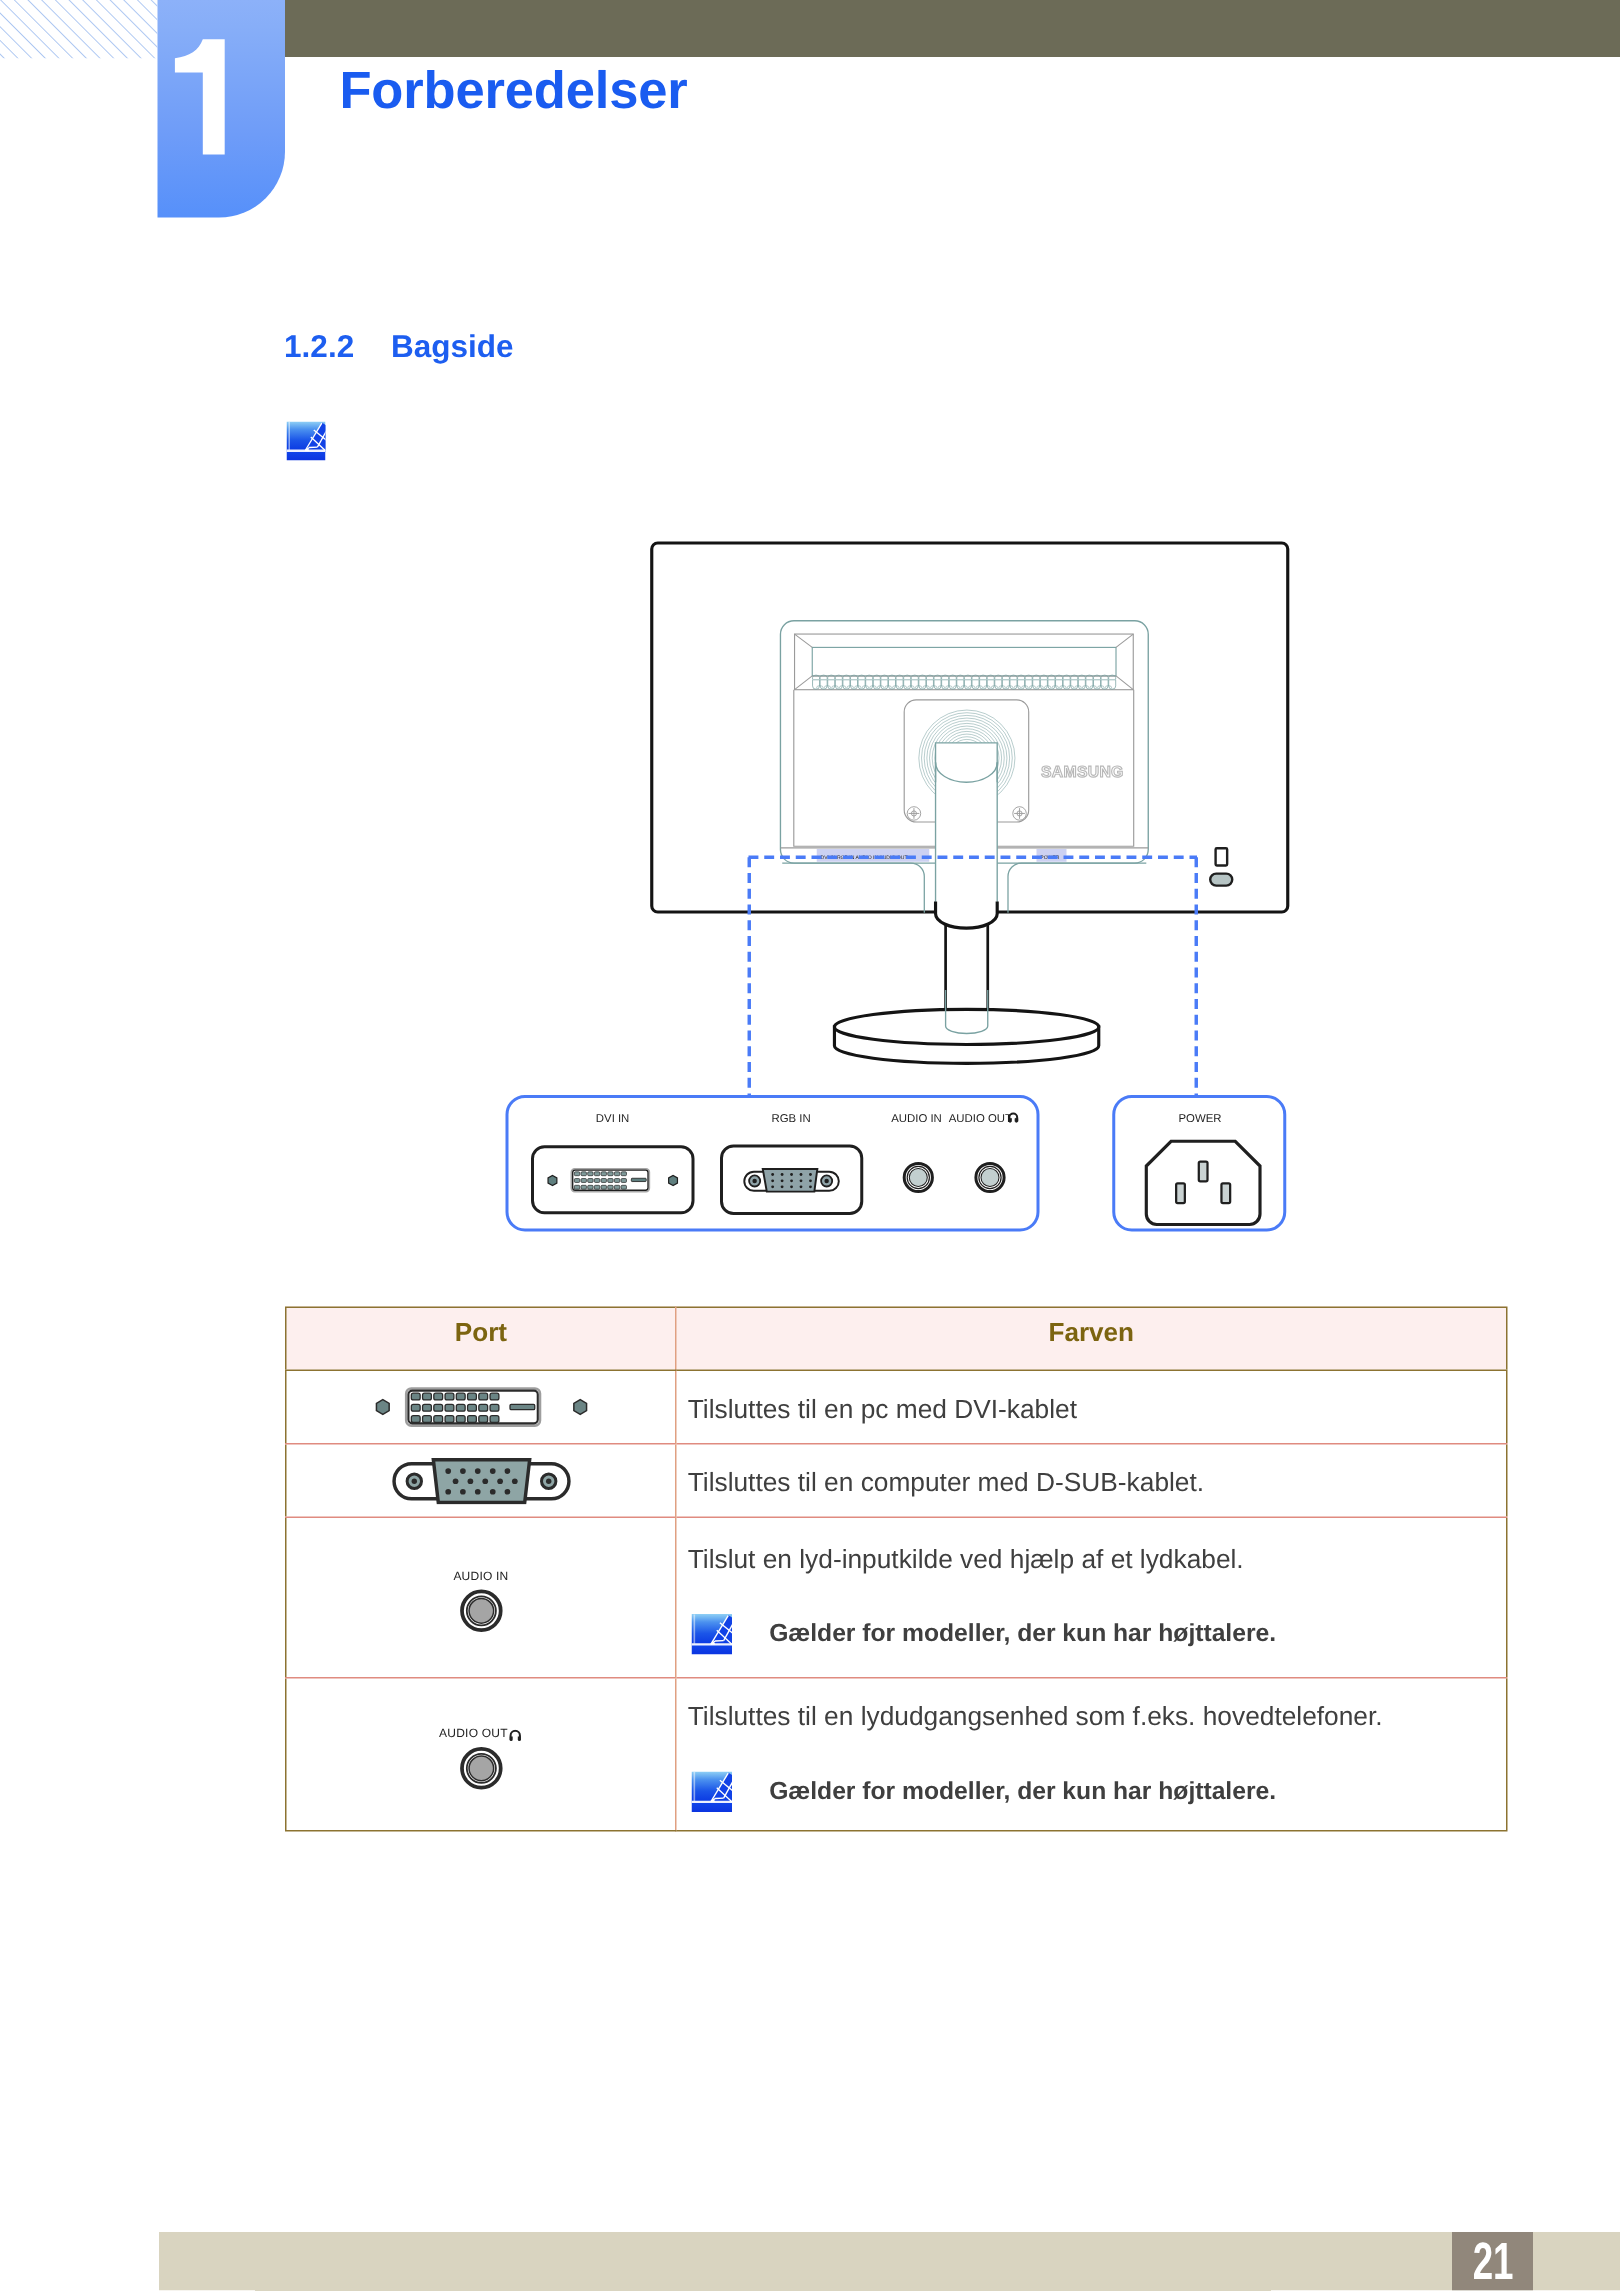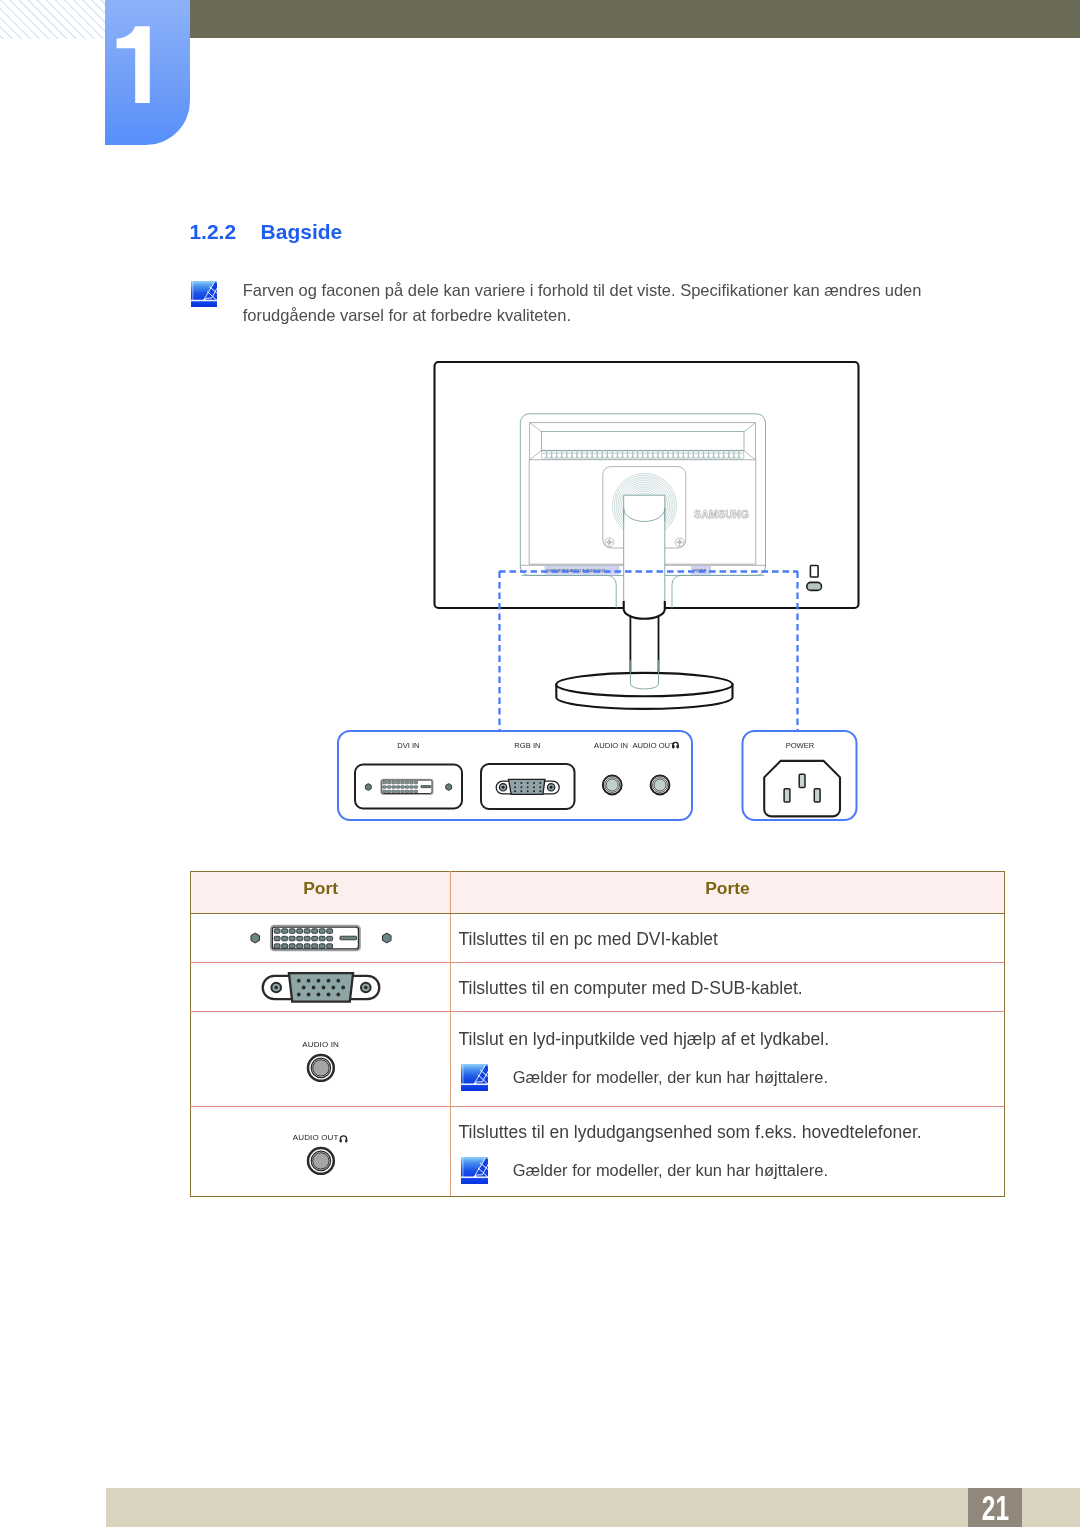--- a/index.html
+++ b/index.html
@@ -46,21 +46,21 @@
   table.ports td.icol{width:260px;text-align:center;border-right:1.2px solid #e0a081;line-height:0;}
   table.ports td.dcol{padding:3px 8px 3px 7.1px;color:#3f3f3f;font-size:17.55px;
      line-height:24.4px;vertical-align:middle;}
   table.ports tr.r1 td{padding-top:5.16px;padding-bottom:5.16px;}
   table.ports tr.r2 td{padding-top:10.30px;padding-bottom:10.30px;}
   table.ports tr.r3 td{padding-top:8.25px;padding-bottom:8.25px;}
   table.ports tr.r4 td{padding-top:15.65px;padding-bottom:15.65px;}
   table.ports tr.r5 td{padding-top:12.66px;padding-bottom:12.66px;}
   table.ports tr.r2 td.dcol,table.ports tr.r3 td.dcol{vertical-align:middle;padding-top:2px;padding-bottom:0;}
   table.ports tr.rdiv td{border-top:1.2px solid #e08b80;}
-  .sub{display:flex;align-items:center;margin-top:12px;}
+  .sub{display:flex;align-items:center;margin-top:24px;font-weight:bold;}
   .sub .ic{margin-left:2.6px;margin-right:24.7px;flex:0 0 auto;line-height:0;}
   .sub .tx{font-size:16.45px;}
   .jlabel{font-size:8px;letter-spacing:0.15px;color:#222;margin-bottom:0;line-height:16px;}
   .jwrap{display:flex;flex-direction:column;align-items:center;line-height:0;
      position:relative;top:1.2px;}
   .jwrap > svg{display:block;}
   .jlabel .hp{display:inline-block;width:10px;height:9px;line-height:0;position:relative;top:4px;}
   .jlabel .hp svg{display:block;}
 
   
@@ -85,20 +85,21 @@
       </svg></div>
   <div class="olive"></div>
   <div class="chapbox">
     <div class="chapnum">
         <svg width="85" height="145" viewBox="0 0 85 145">
           <path d="M 30.2 26.2 H 44.8 V 103.0 H 30.2 V 48.3 H 11.6 V 38.8 C 21.5 37.6 27.4 33.6 30.2 26.2 Z" fill="#ffffff"></path>
         </svg>
         <span class="sr" style="position:absolute;left:-9999px">1</span>
       </div>
   </div>
+  <div class="chaptitle">Forberedelser</div>
 
   <div class="sec"><span class="num">1.2.2</span><span class="ttl">Bagside</span></div>
 
   <div class="noteicon"><svg width="26" height="26" viewBox="0 0 30 30">
         <defs>
           <linearGradient id="nga" x1="0" y1="0" x2="0" y2="1">
             <stop offset="0" stop-color="#8fd0f5"></stop>
             <stop offset="0.20" stop-color="#4b91ef"></stop>
             <stop offset="0.48" stop-color="#1b55e8"></stop>
             <stop offset="0.72" stop-color="#0c3ce3"></stop>
@@ -112,21 +113,20 @@
         <path d="M 1.5 0.4 V 22.0 H 2.7 V 0.4 Z" fill="#ffffff" opacity="0.5"></path>
         <g stroke="#ffffff" fill="none" stroke-width="1.0" stroke-linejoin="round" stroke-linecap="butt">
           <path d="M 14.4 22.3 L 27.2 1.2"></path>
           <path d="M 18.7 12.0 L 30.6 23.0"></path>
           <path d="M 23.8 19.7 L 31.5 5.8"></path>
           <path d="M 14.4 22.3 L 17.6 20.0 L 23.8 19.7"></path>
           <path d="M 21.0 6.5 L 31.4 15.0"></path>
         </g>
         <path d="M 14.2 22.6 L 16.5 20.4 L 17.6 22.6 Z" fill="#ffffff" stroke="none"></path>
       </svg></div>
-  <div class="notetext">Farven og faconen på dele kan variere i forhold til det viste. Specifikationer kan ændres uden forudgående varsel for at forbedre kvaliteten.</div>
 
   <div class="fig">
     <svg class="figsvg" width="1080" height="1527" viewBox="0 0 1080 1527">
 <defs>
           <clipPath id="fanclip">
             <rect x="603" y="467" width="83" height="81"></rect>
           </clipPath>
         </defs>
 <rect x="434.5" y="362" width="424" height="246" rx="4" ry="4" fill="#ffffff" stroke="#141414" stroke-width="2.1"></rect>
 <rect x="520.3" y="413.8" width="245.2" height="161.6" rx="9" ry="9" fill="none" stroke="#7aa2a2" stroke-width="0.9"></rect>
@@ -398,21 +398,21 @@
   </div>
 
   <table class="ports">
     <colgroup>
         <col style="width:260.5px">
         <col style="width:553.2px">
       </colgroup>
     <thead>
         <tr>
       <th class="c1"><span>Port</span></th>
-      <th><span>Porte</span></th>
+      <th><span>Farven</span></th>
     </tr>
       </thead>
     <tbody>
       <tr class="rdiv r2">
         <td class="icol"><svg width="142" height="28" viewBox="0 0 142 28">
               <polygon points="5.20,18.90 0.96,16.45 0.96,11.55 5.20,9.10 9.44,11.55 9.44,16.45" fill="#6b8585" stroke="#2b2b2b" stroke-width="1.0"></polygon>
               <polygon points="136.80,18.90 132.56,16.45 132.56,11.55 136.80,9.10 141.04,11.55 141.04,16.45" fill="#6b8585" stroke="#2b2b2b" stroke-width="1.0"></polygon>
               <rect x="20.8" y="1.5999999999999996" width="89.2" height="24.8" rx="3.4" ry="3.4" fill="#ffffff" stroke="#9e9e9e" stroke-width="1.7"></rect>
               <rect x="22.3" y="3.0999999999999996" width="86.2" height="21.8" rx="2.5" ry="2.5" fill="#ffffff" stroke="#2b2b2b" stroke-width="1.4"></rect>
               <rect x="24.2" y="4.8" width="5.9" height="4.5" rx="1.3" fill="#6b8585" stroke="#2b2b2b" stroke-width="0.85"></rect>

